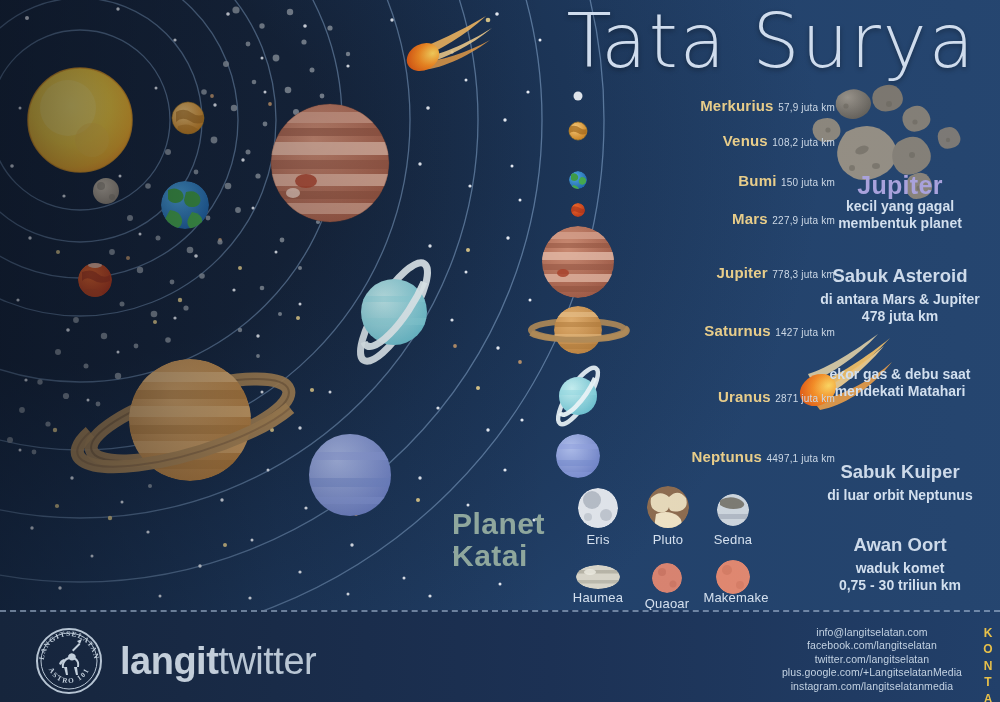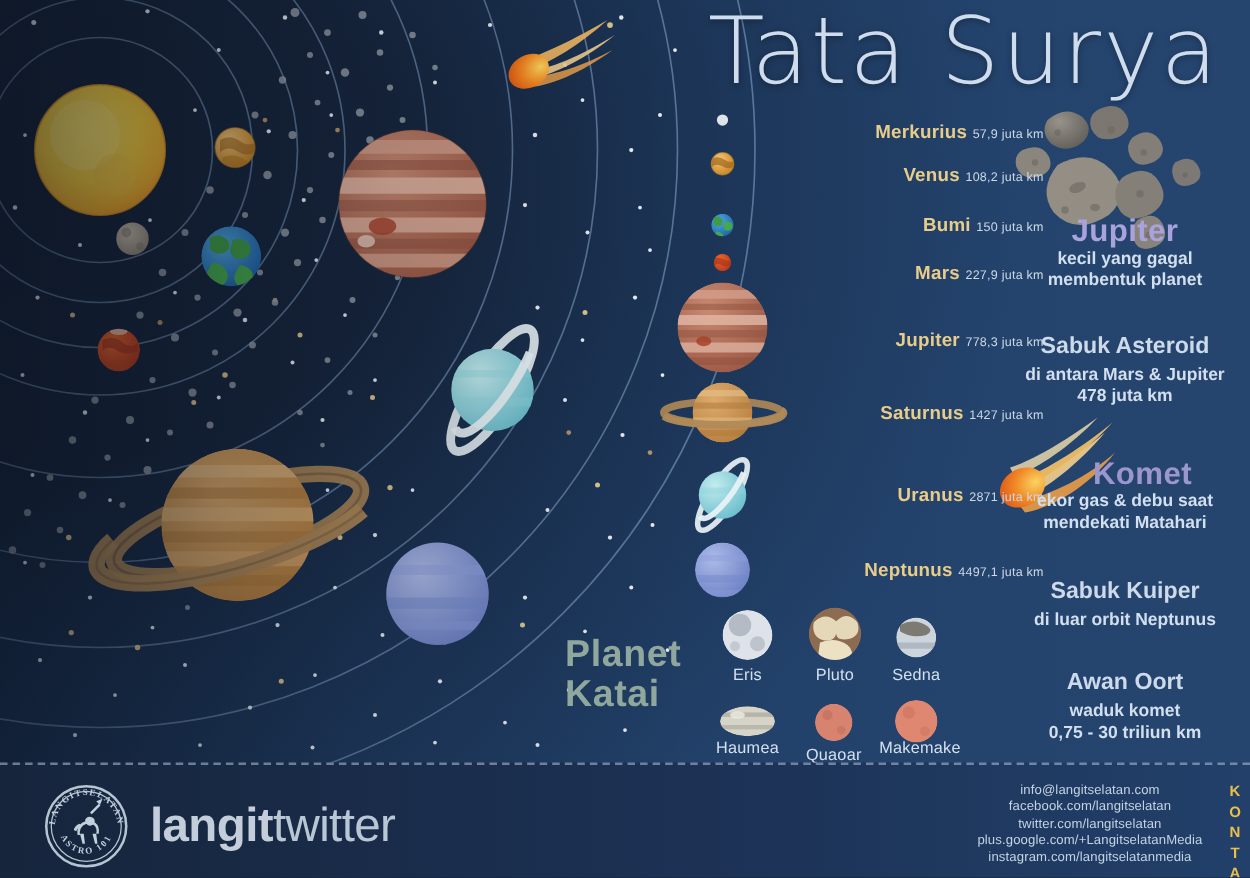--- a/index.html
+++ b/index.html
@@ -667,21 +667,20 @@
       <div class="body-t">membentuk planet</div>
     </div>
 
     <div class="blk" style="top:265px">
       <div class="h-sub">Sabuk Asteroid</div>
       <div class="body-t" style="margin-top:4px">di antara Mars &amp; Jupiter</div>
       <div class="body-t">478 juta km</div>
     </div>
 
     <div class="blk" style="top:366px">
-      <div class="h-komet" style="padding-left:28px">Komet</div>
       <div class="body-t">ekor gas &amp; debu saat</div>
       <div class="body-t">mendekati Matahari</div>
     </div>
 
     <div class="blk" style="top:461px">
       <div class="h-sub">Sabuk Kuiper</div>
       <div class="body-t" style="margin-top:4px">di luar orbit Neptunus</div>
     </div>
 
     <div class="blk" style="top:534px">

